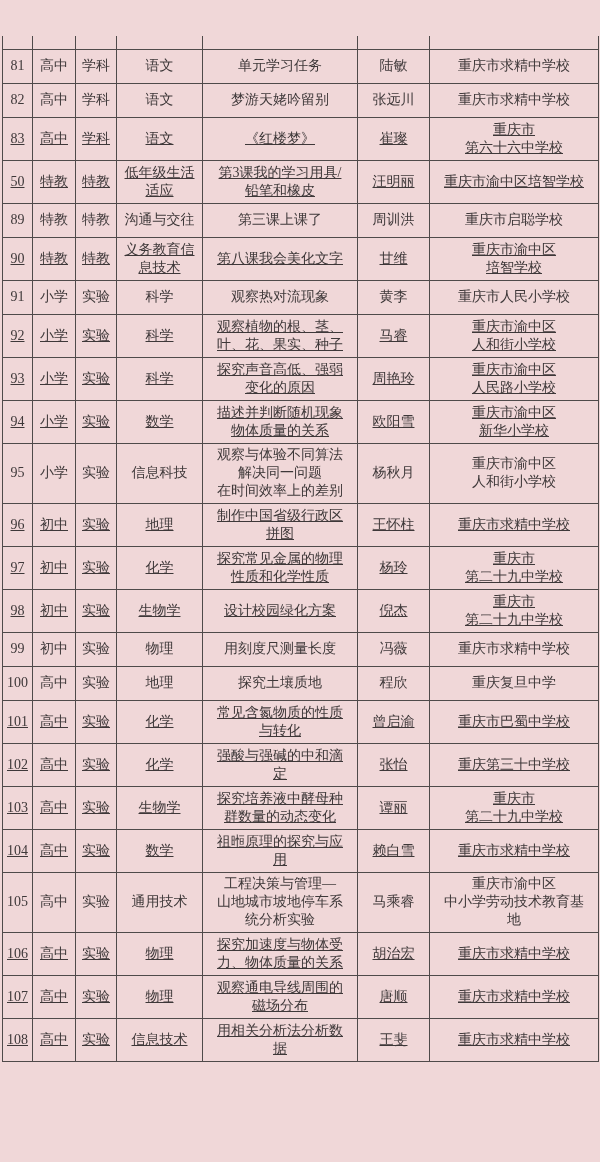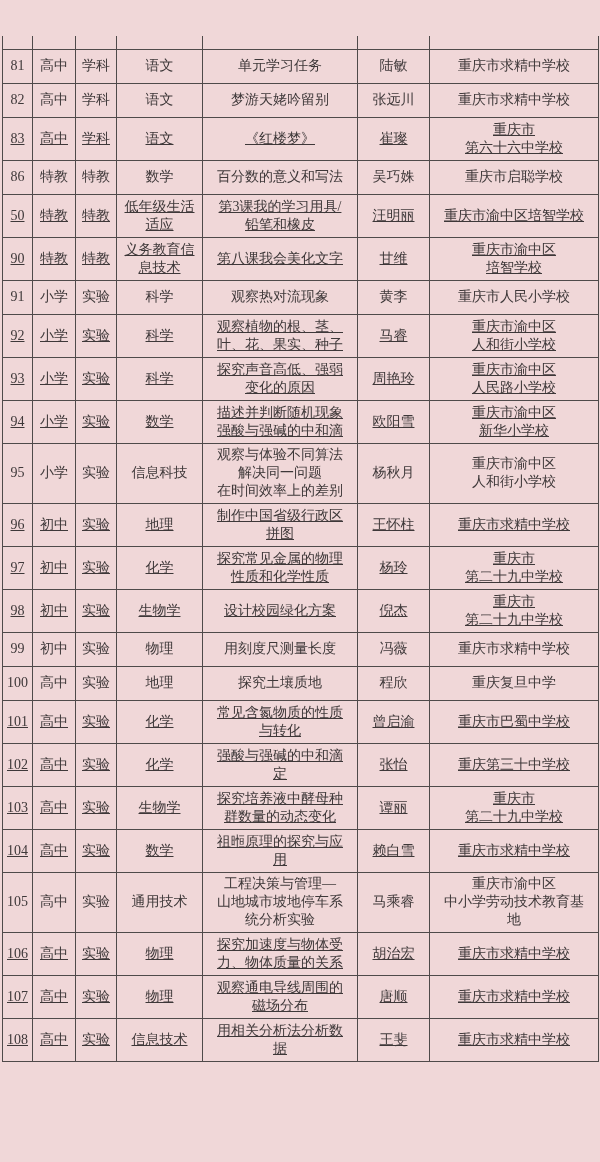--- a/index.html
+++ b/index.html
@@ -88,40 +88,40 @@
         <tr class="r2">
     <td>83</td>
     <td>高中</td>
     <td>学科</td>
     <td>语文</td>
     <td>《红楼梦》</td>
     <td>崔璨</td>
     <td>重庆市
 第六十六中学校</td>
   </tr>
-        <tr class="r1">
-    <td>86</td>
-    <td>特教</td>
-    <td>特教</td>
-    <td>数学</td>
-    <td>百分数的意义和写法</td>
-    <td>吴巧姝</td>
-    <td>重庆市启聪学校</td>
-  </tr>
         <tr class="r2">
     <td>50</td>
     <td>特教</td>
     <td>特教</td>
     <td>低年级生活
 适应</td>
     <td>第3课我的学习用具/
 铅笔和橡皮</td>
     <td>汪明丽</td>
     <td>重庆市渝中区培智学校</td>
   </tr>
+        <tr class="r1">
+    <td>89</td>
+    <td>特教</td>
+    <td>特教</td>
+    <td>沟通与交往</td>
+    <td>第三课上课了</td>
+    <td>周训洪</td>
+    <td>重庆市启聪学校</td>
+  </tr>
         <tr class="r2">
     <td>90</td>
     <td>特教</td>
     <td>特教</td>
     <td>义务教育信
 息技术</td>
     <td>第八课我会美化文字</td>
     <td>甘维</td>
     <td>重庆市渝中区
 培智学校</td>
@@ -156,21 +156,21 @@
     <td>周艳玲</td>
     <td>重庆市渝中区
 人民路小学校</td>
   </tr>
         <tr class="r2">
     <td>94</td>
     <td>小学</td>
     <td>实验</td>
     <td>数学</td>
     <td>描述并判断随机现象
-强酸与强碱的中和滴</td>
+物体质量的关系</td>
     <td>欧阳雪</td>
     <td>重庆市渝中区
 新华小学校</td>
   </tr>
         <tr class="r3">
     <td>95</td>
     <td>小学</td>
     <td>实验</td>
     <td>信息科技</td>
     <td>观察与体验不同算法

